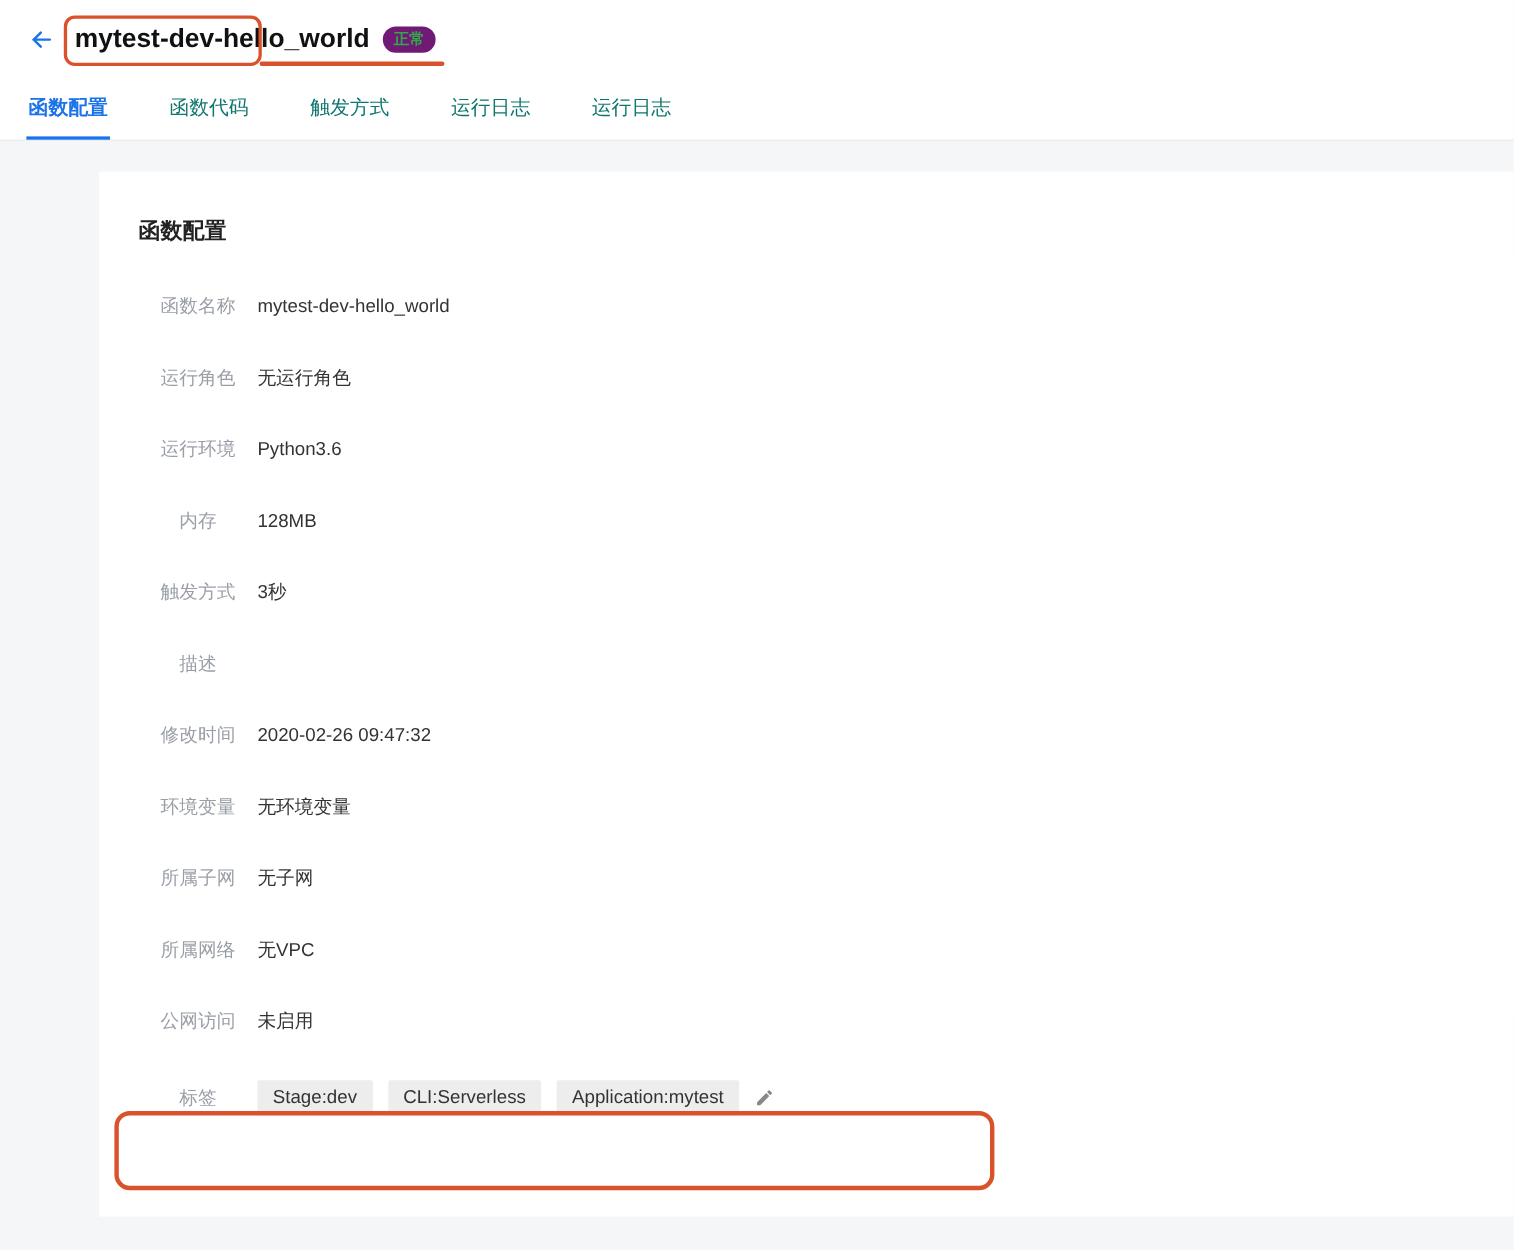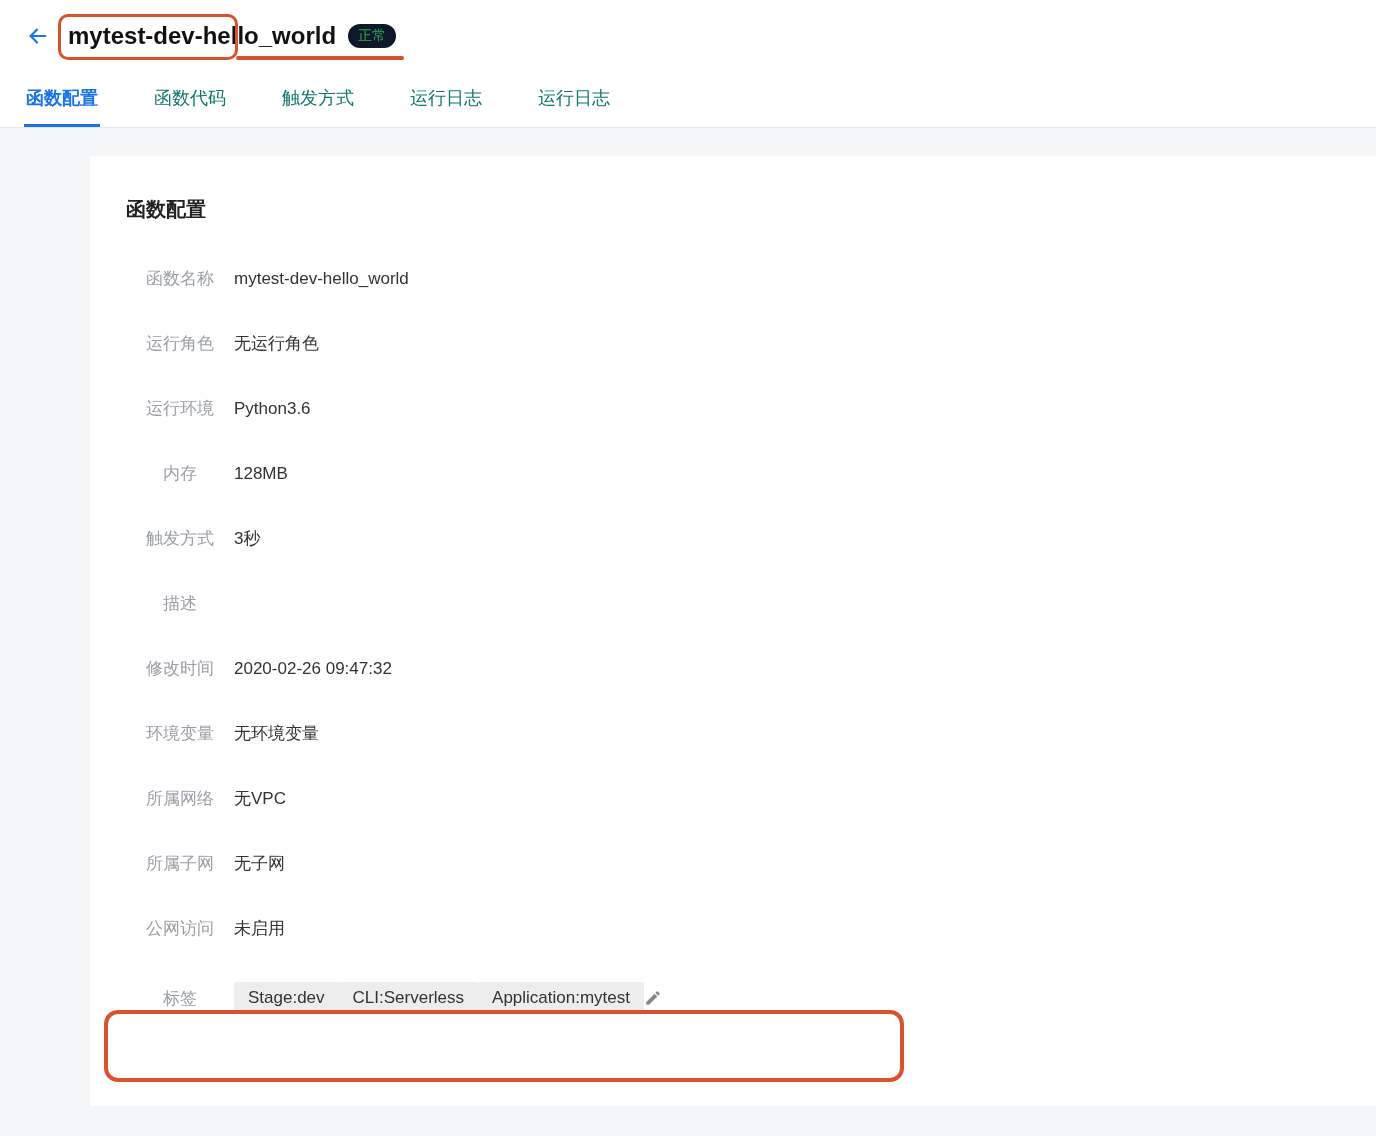--- a/index.html
+++ b/index.html
@@ -43,26 +43,26 @@
 .annotate-underline {
   position: absolute;
   background: #d9522b;
   height: 4px;
   border-radius: 2px;
   left: 168px; top: 34px;
   width: 168px;
   pointer-events: none;
 }
 .status-badge {
-  background: #0f172a;
+  background: #701a75;
   color: #2fa84a;
   font-size: 14px;
   padding: 3px 10px;
   border-radius: 12px;
-  font-weight: 400;
+  font-weight: 700;
 }
 .tabs {
   display: flex;
   gap: 52px;
   padding-left: 4px;
 }
 .tab {
   font-size: 18px;
   color: #0f766e;
   padding: 10px 2px 14px 2px;
@@ -100,20 +100,21 @@
   width: 108px;
   color: #9a9fa7;
   flex-shrink: 0;
   text-align: center;
 }
 .field-value {
   color: #333;
 }
 .tags-row .field-value {
   display: flex;
+  gap: 14px;
   align-items: center;
 }
 .tag-chip {
   background: #ededed;
   color: #333;
   padding: 6px 14px;
   font-size: 17px;
   border-radius: 2px;
 }
 .edit-icon {
@@ -199,27 +200,27 @@
       <div class="field-label">修改时间</div>
       <div class="field-value">2020-02-26 09:47:32</div>
     </div>
 
     <div class="field-row">
       <div class="field-label">环境变量</div>
       <div class="field-value">无环境变量</div>
     </div>
 
     <div class="field-row">
+      <div class="field-label">所属子网</div>
+      <div class="field-value">无子网</div>
+    </div>
+
+    <div class="field-row">
       <div class="field-label">所属网络</div>
       <div class="field-value">无VPC</div>
-    </div>
-
-    <div class="field-row">
-      <div class="field-label">所属子网</div>
-      <div class="field-value">无子网</div>
     </div>
 
     <div class="field-row">
       <div class="field-label">公网访问</div>
       <div class="field-value">未启用</div>
     </div>
 
     <div class="field-row tags-row">
       <div class="field-label">标签</div>
       <div class="field-value">

